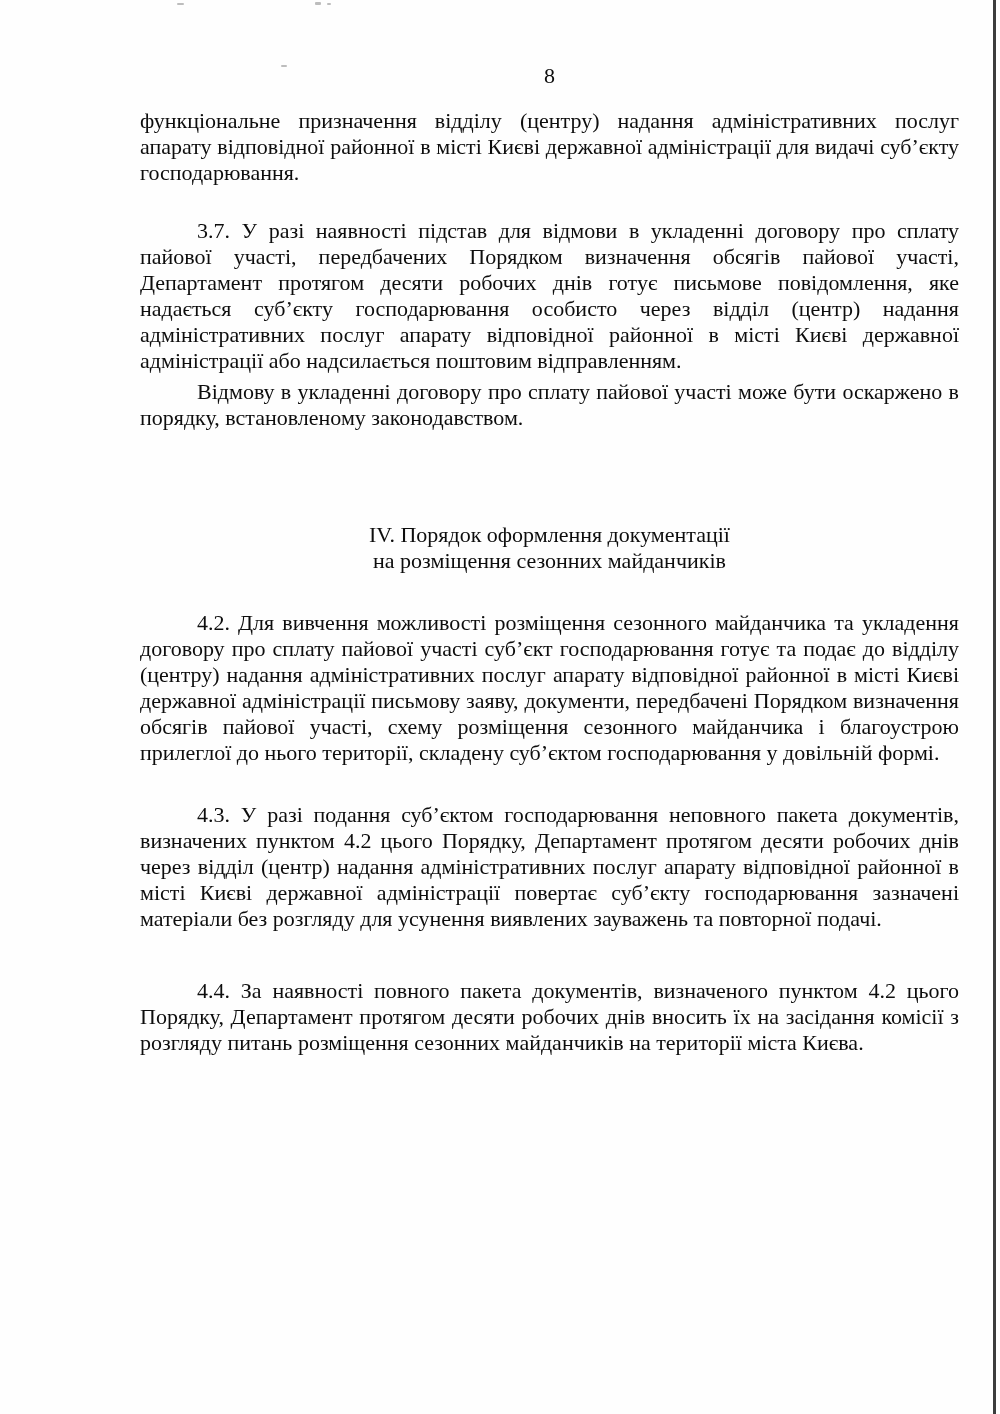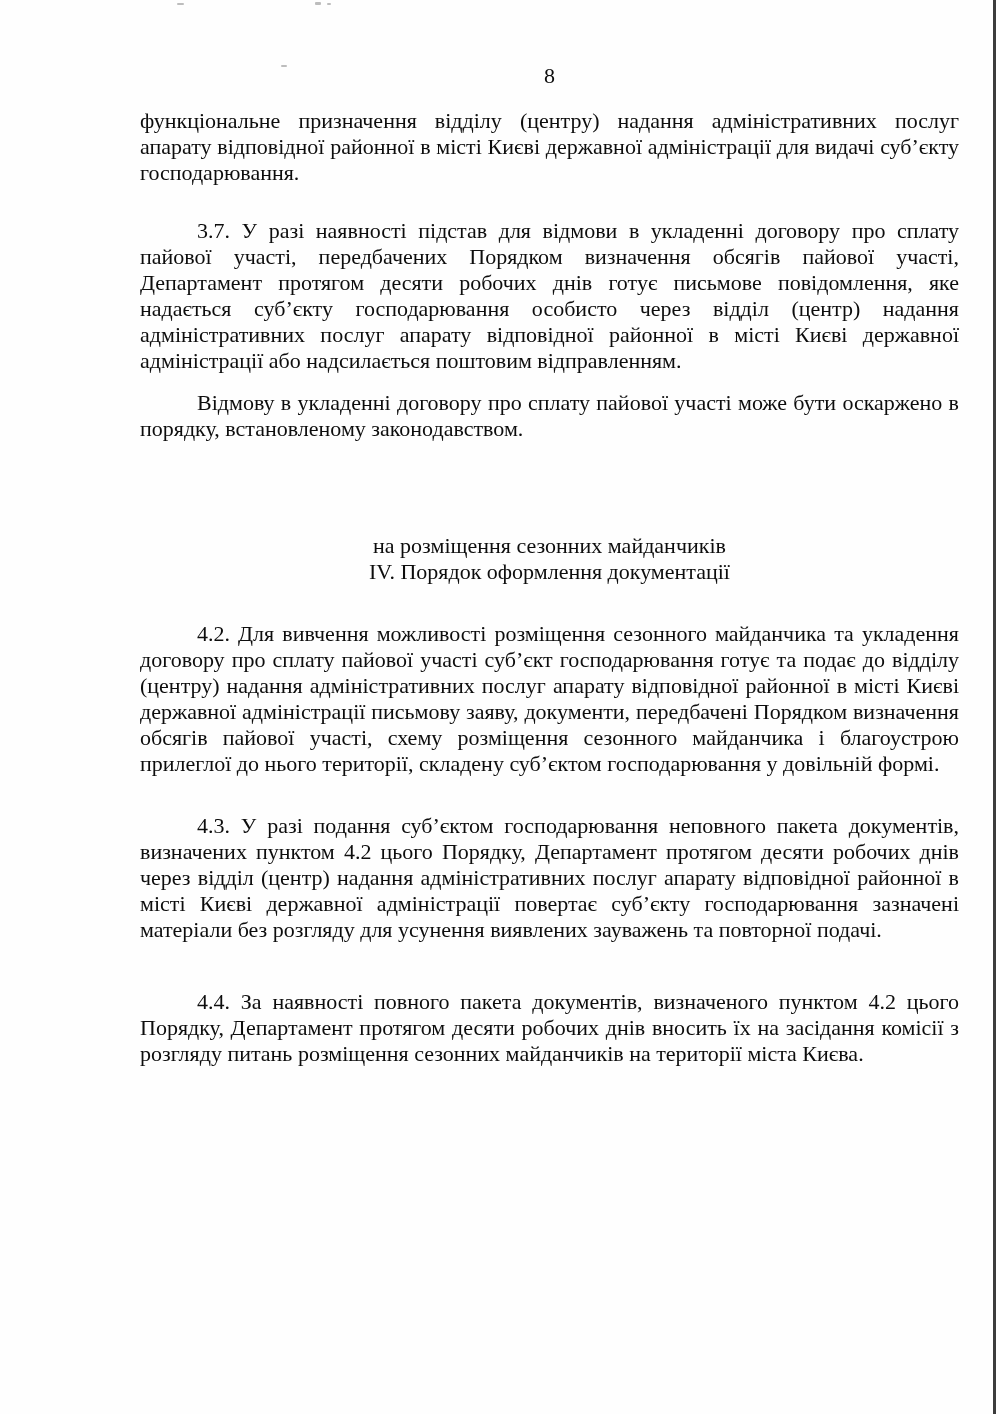--- a/index.html
+++ b/index.html
@@ -27,21 +27,21 @@
     margin: 0 0 19px 0;
   }
   p {
     margin: 0;
     padding: 0;
     font-family: Liberation Serif, serif;
   }
   .indent { text-indent: 57px; }
   .m-intro   { margin-bottom: 32px; }
   .m-3-6     { margin-bottom: 27px; }
-  .m-3-7     { margin-bottom: 16px; }
+  .m-3-7     { margin-bottom: 5px; }
   .m-appeal  { margin-bottom: 91px; }
   .heading {
     text-align: center;
     margin-bottom: 36px;
   }
   .heading div { text-align: center; }
   .m-4-1 { margin-bottom: 29px; }
   .m-4-2 { margin-bottom: 36px; }
   .m-4-3 { margin-bottom: 46px; }
   .m-4-4 { margin-bottom: 0; }
@@ -78,22 +78,22 @@
     <div class="page-number">8</div>
 
     <p class="m-intro">функціональне призначення відділу (центру) надання адміністративних послуг апарату відповідної районної в місті Києві державної адміністрації для видачі суб’єкту господарювання.</p>
 
 
     <p class="indent m-3-7">3.7. У разі наявності підстав для відмови в укладенні договору про сплату пайової участі, передбачених Порядком визначення обсягів пайової участі, Департамент протягом десяти робочих днів готує письмове повідомлення, яке надається суб’єкту господарювання особисто через відділ (центр) надання адміністративних послуг апарату відповідної районної в місті Києві державної адміністрації або надсилається поштовим відправленням.</p>
 
     <p class="indent m-appeal">Відмову в укладенні договору про сплату пайової участі може бути оскаржено в порядку, встановленому законодавством.</p>
 
     <div class="heading">
+      <div>IV. Порядок оформлення документації</div>
       <div>на розміщення сезонних майданчиків</div>
-      <div>IV. Порядок оформлення документації</div>
     </div>
 
 
     <p class="indent m-4-2">4.2. Для вивчення можливості розміщення сезонного майданчика та укладення договору про сплату пайової участі суб’єкт господарювання готує та подає до відділу (центру) надання адміністративних послуг апарату відповідної районної в місті Києві державної адміністрації письмову заяву, документи, передбачені Порядком визначення обсягів пайової участі, схему розміщення сезонного майданчика і благоустрою прилеглої до нього території, складену суб’єктом господарювання у довільній формі.</p>
 
     <p class="indent m-4-3">4.3. У разі подання суб’єктом господарювання неповного пакета документів, визначених пунктом 4.2 цього Порядку, Департамент протягом десяти робочих днів через відділ (центр) надання адміністративних послуг апарату відповідної районної в місті Києві державної адміністрації повертає суб’єкту господарювання зазначені матеріали без розгляду для усунення виявлених зауважень та повторної подачі.</p>
 
     <p class="indent m-4-4">4.4. За наявності повного пакета документів, визначеного пунктом 4.2 цього Порядку, Департамент протягом десяти робочих днів вносить їх на засідання комісії з розгляду питань розміщення сезонних майданчиків на території міста Києва.</p>
 
   </div>

